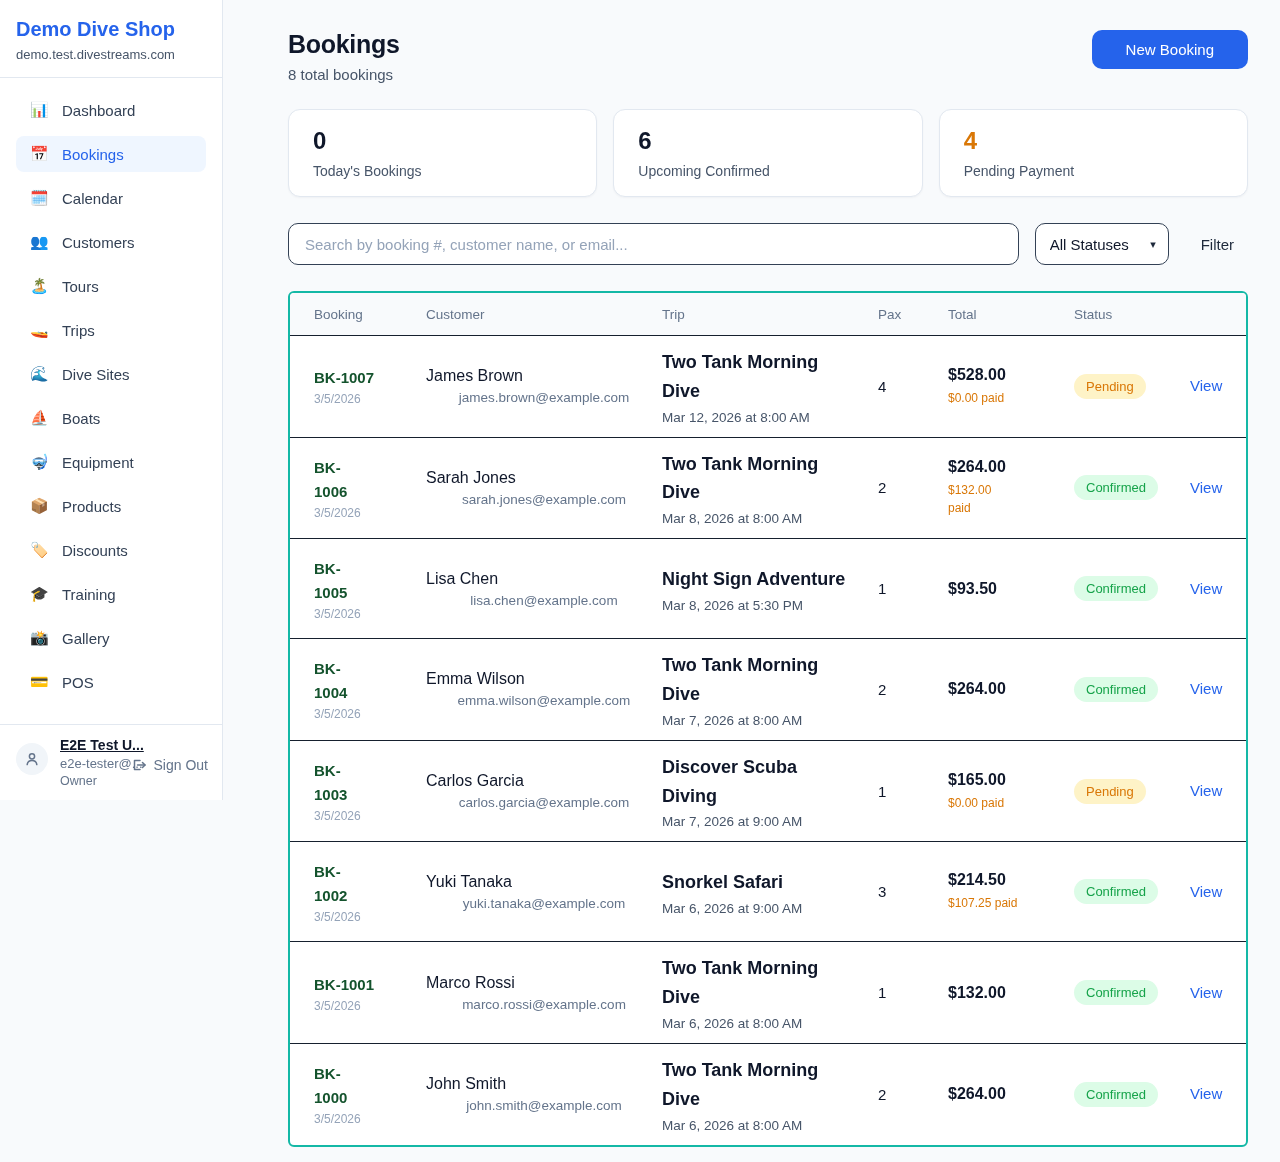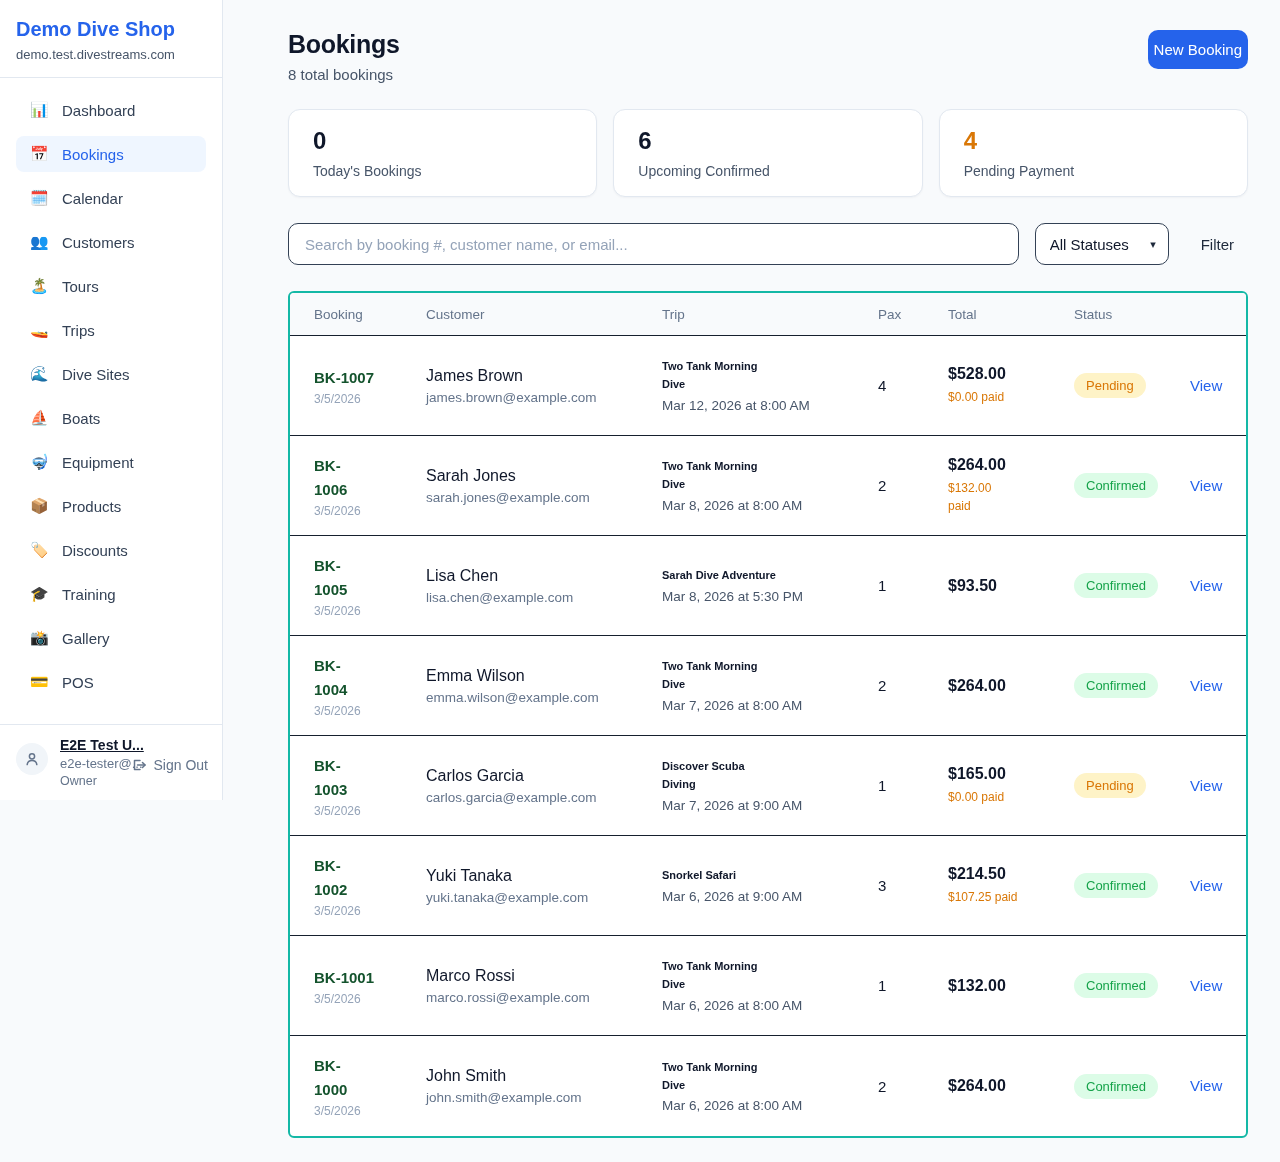--- a/index.html
+++ b/index.html
@@ -27,21 +27,21 @@
   .signout { position:absolute; right:14px; top:32px; display:flex; align-items:flex-start;
     gap:8px; background:none; border:none; font-size:14px; color:#64748b; cursor:pointer;
     font-family:inherit; }
 
   
   .main { margin-left:255px; padding:30px 32px 20px 33px; }
   .page-head { display:flex; justify-content:space-between; align-items:flex-start; margin-bottom:26px; }
   .page-title { font-size:25px; font-weight:700; letter-spacing:-0.3px; }
   .page-sub { font-size:15px; color:#475569; margin-top:7px; }
   .btn-primary { background:#2563eb; color:#fff; border:none; border-radius:10px;
-    padding:11px 6px; font-size:15px; font-weight:500; cursor:pointer; font-family:inherit; }
+    padding:11px 34px; font-size:15px; font-weight:500; cursor:pointer; font-family:inherit; }
 
   .stats { display:flex; gap:16px; margin-bottom:26px; }
   .card { flex:1; background:#fff; border:1px solid #e2e8f0; border-radius:12px;
     padding:17px 24px; box-shadow:0 1px 2px rgba(15,23,42,.04); }
   .card-value { font-size:24px; font-weight:700; }
   .card-label { font-size:14px; color:#475569; margin-top:8px; }
 
   .toolbar { display:flex; align-items:center; margin-bottom:26px; }
   .search { flex:1; height:42px; border:1.5px solid #334155; border-radius:10px;
     padding:0 16px; font-size:15px; color:#0f172a; background:#fff; font-family:inherit; outline:none; }
@@ -60,22 +60,22 @@
   .trow { display:grid; grid-template-columns:112px 236px 216px 70px 126px 116px 1fr;
     padding:0 24px; align-items:center; }
   .thead { height:43px; background:#f8fafc; border-bottom:1px solid #16202e;
     color:#64748b; font-size:13.5px; }
   .brow { min-height:100px; border-bottom:1px solid #16202e; padding:12px 24px; }
   .brow:last-child { border-bottom:none; }
   .bk-id { color:#14532d; font-size:15px; font-weight:600; white-space:pre-line;
     line-height:1.6; cursor:pointer; }
   .bk-date { color:#94a3b8; font-size:12px; margin-top:2px; }
   .c-name { font-size:16px; color:#0f172a; }
-  .c-email { font-size:13.5px; color:#64748b; margin-top:5px; }
-  .t-name { font-size:11px; font-weight:600; color:#0f172a; white-space:pre-line; line-height:1.6; }
+  .c-email { font-size:13.5px; color:#64748b; margin-top:5px;text-align:center; }
+  .t-name { font-size:18px; font-weight:600; color:#0f172a; white-space:pre-line; line-height:1.6; }
   .t-date { font-size:13.5px; color:#475569; margin-top:4px; }
   .pax { font-size:15px; }
   .total { font-size:16px; font-weight:700; }
   .paid { font-size:12px; color:#d97706; margin-top:5px; white-space:pre-line; line-height:1.5; }
   .badge { display:inline-block; padding:5px 12px; border-radius:999px; font-size:13px; font-weight:500; }
   .view { color:#2563eb; font-size:15px; font-weight:500; cursor:pointer; }
 </style>
 </head>
 <body>
 
@@ -251,21 +251,21 @@
           <div><a class="view">View</a></div>
         </div>
         <div class="trow brow">
           <div><a class="bk-id">BK-
 1005</a><div class="bk-date">3/5/2026</div></div>
           <div>
             <div class="c-name">Lisa Chen</div>
             <div class="c-email">lisa.chen@example.com</div>
           </div>
           <div>
-            <div class="t-name">Sarah Dive Adventure</div>
+            <div class="t-name">Night Sign Adventure</div>
             <div class="t-date">Mar 8, 2026 at 5:30 PM</div>
           </div>
           <div class="pax">1</div>
           <div>
             <div class="total">$93.50</div>
           </div>
           <div><span class="badge" style="color: rgb(22, 163, 74); background: rgb(220, 252, 231);">Confirmed</span></div>
           <div><a class="view">View</a></div>
         </div>
         <div class="trow brow">

